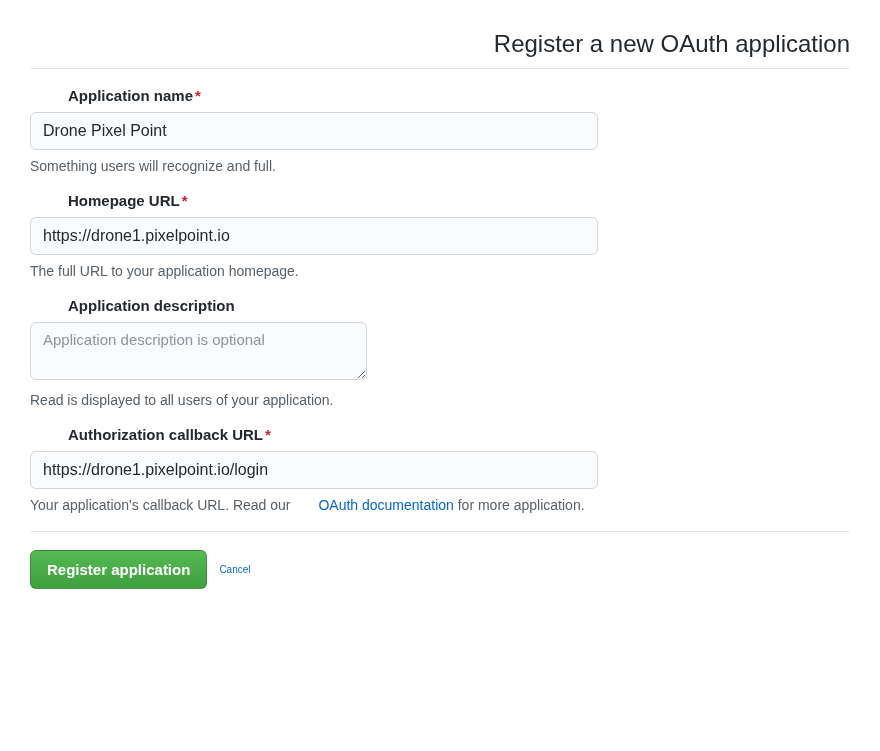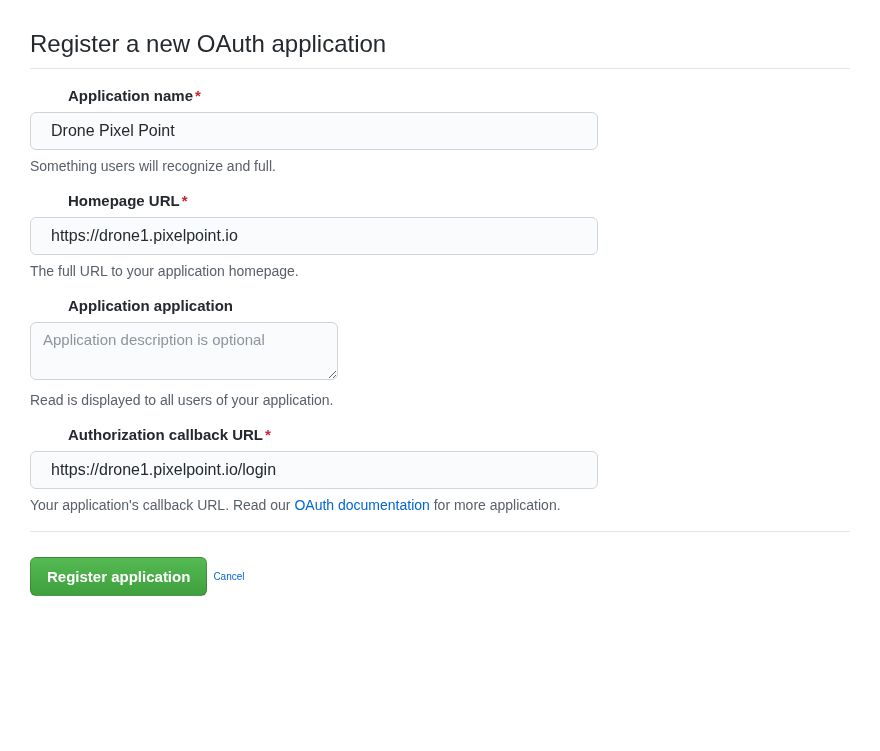--- a/index.html
+++ b/index.html
@@ -10,48 +10,49 @@
       color: #24292e;
       background: #fff;
       width: 880px;
     }
     h1 {
       font-size: 24px;
       font-weight: 400;
       margin: 0 0 8px 0;
       padding-bottom: 10px;
       border-bottom: 1px solid #e1e4e8;
+      text-align: right;
     }
     .form-group {
       margin-top: 18px;
     }
     .label {
       display: block;
       font-weight: 600;
       font-size: 15px;
       margin-bottom: 8px;
       margin-left: 38px;
     }
     .required {
       color: #cb2431;
       margin-left: 2px;
     }
     .text-input {
       width: 568px;
-      padding: 8px 20px;
+      padding: 8px 12px;
       font-size: 16px;
       line-height: 20px;
       color: #24292e;
       background-color: #fafbfc;
       border: 1px solid #d1d5da;
       border-radius: 6px;
       font-family: inherit;
     }
     .textarea {
-      width: 308px;
+      width: 337px;
       height: 58px;
       padding: 8px 12px;
       font-size: 15px;
       color: #24292e;
       background-color: #fafbfc;
       border: 1px solid #d1d5da;
       border-radius: 6px;
       resize: vertical;
       font-family: inherit;
     }
@@ -59,28 +60,29 @@
       color: #8e949e;
     }
     .hint {
       margin-top: 8px;
       font-size: 14px;
       color: #586069;
     }
     .hint a {
       color: #0366d6;
       text-decoration: none;
+      margin-left: 24px;
     }
     .actions {
       margin-top: 18px;
-      padding-top: 25px;
+      padding-top: 18px;
       border-top: 1px solid #e1e4e8;
       display: flex;
       align-items: center;
-      gap: 6px;
+      gap: 12px;
     }
     .btn-primary {
       padding: 10px 16px;
       font-size: 15px;
       font-weight: 600;
       color: #fff;
       background: linear-gradient(#55ba53, #3fa03d);
       border: 1px solid rgba(27,31,35,0.2);
       border-radius: 6px;
       cursor: pointer;
@@ -110,21 +112,21 @@
 <div class="form-group">
   <label class="label">
     <span>Homepage URL</span><span class="required">*</span>
   </label>
   <input type="text" class="text-input" value="https://drone1.pixelpoint.io" style="">
   <div class="hint">The full URL to your application homepage.</div>
 </div>
 
 <div class="form-group">
   <label class="label">
-    <span>Application application</span>
+    <span>Application description</span>
   </label>
   <textarea class="textarea" placeholder="Application description is optional" style=""></textarea>
   <div class="hint">Read is displayed to all users of your application.</div>
 </div>
 
 <div class="form-group">
   <label class="label">
     <span>Authorization callback URL</span><span class="required">*</span>
   </label>
   <input type="text" class="text-input" value="https://drone1.pixelpoint.io/login" style="">

